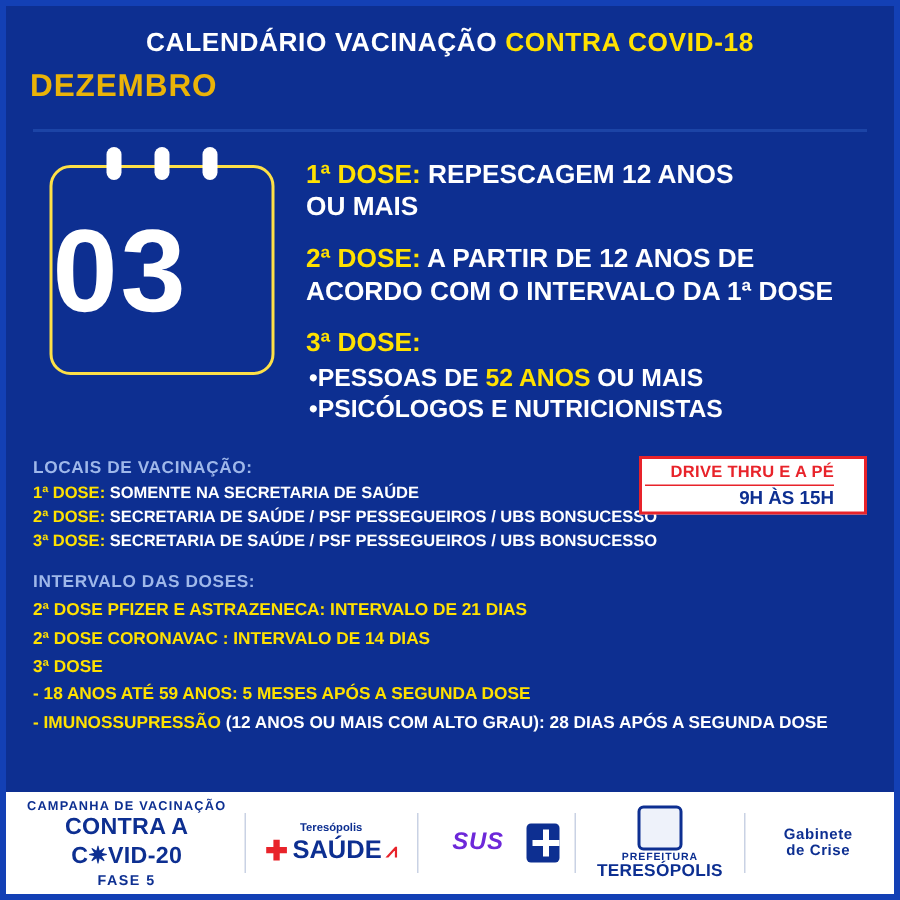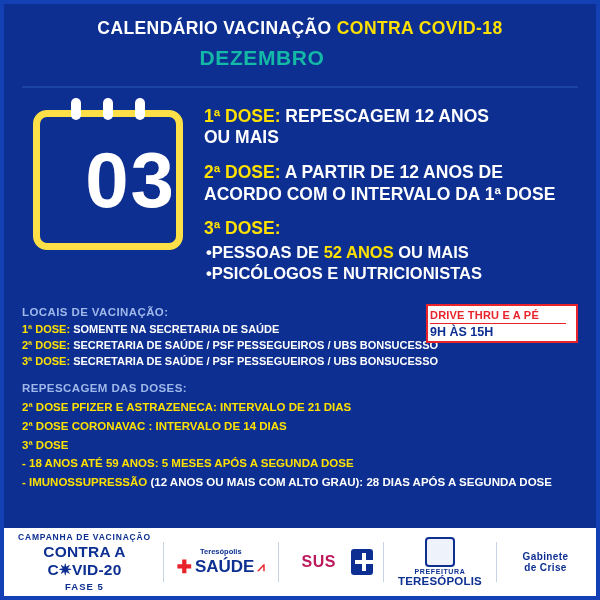--- a/index.html
+++ b/index.html
@@ -28,22 +28,22 @@
     letter-spacing: 0.4px;
     color: #ffffff;
     white-space: nowrap;
   }
   .header .line1 .hl { color: #ffe100; }
   .header .line2 {
     margin-top: 7px;
     font-size: 21px;
     font-weight: bold;
     letter-spacing: 0.6px;
-    color: #14b8a6;
-    text-align: center;
+    color: #eab308;
+    text-align: left;
     padding-right: 76px;
   }
   .hr-top {
     height: 2px;
     background: #2a55b8;
     margin: 10px 18px 0 18px;
     opacity: 0.55;
   }
 
   
@@ -70,26 +70,26 @@
     justify-content: space-evenly;
     padding: 0 16px;
   }
   .cal-rings span {
     display: block;
     width: 10px; height: 22px;
     border-radius: 5px;
     background: #ffffff;
   }
   .cal-body {
-    border: 7px solid #fde047;
+    border: 2px solid #fde047;
     border-radius: 14px;
     height: 140px;
     display: flex;
     align-items: center;
-    justify-content: flex-end;
+    justify-content: flex-start;
   }
   .cal-day {
     font-size: 78px;
     font-weight: bold;
     color: #ffffff;
     letter-spacing: 2px;
     line-height: 1;
   }
 
   .doses {
@@ -142,22 +142,22 @@
   }
   .loc-row .k { color: #ffe100; }
 
   .drive {
     position: absolute;
     right: 18px;
     top: 6px;
     width: 152px;
     background: #ffffff;
     border: 2px solid #e8232a;
-    text-align: left;
-    padding: 3px 10px 2px 2px;
+    text-align: right;
+    padding: 3px 20px 2px 2px;
   }
   .drive .d1 {
     font-size: 11px; font-weight: bold; color: #e8232a;
     letter-spacing: 0.2px;
   }
   .drive .d2 {
     font-size: 12.5px; font-weight: bold; color: #0d2f91;
     border-top: 1.5px solid #e8232a;
     margin-top: 2px; padding-top: 1px;
   }
@@ -185,20 +185,21 @@
 
   
   .footer {
     position: absolute;
     left: 0; right: 0; bottom: 0;
     height: 68px;
     background: #ffffff;
     display: flex;
     align-items: center;
     padding: 0 12px;
+    justify-content: flex-end;
   }
   .f-sep {
     width: 1px;
     height: 40px;
     background: #c9d2e4;
     margin: 0 10px;
   }
   .f-camp { text-align: center; width: 160px; }
   .f-camp .c1 {
     font-size: 8.5px; font-weight: bold; color: #0d2f91; letter-spacing: 0.8px;
@@ -213,21 +214,21 @@
   }
   .f-saude { text-align: center; width: 110px; }
   .f-saude .s0 { font-size: 7.5px; font-weight: bold; color: #0d2f91; }
   .f-saude .s1 {
     font-size: 17px; font-weight: bold; color: #0d2f91;
     display: flex; align-items: center; justify-content: center; gap: 3px;
   }
   .f-saude .plus { color: #e8232a; font-size: 18px; }
   .f-saude .wave { color: #e8232a; font-size: 13px; }
   .f-sus { text-align: center; width: 70px; }
-  .f-sus .u1 { font-size: 16px; font-weight: bold; color: #be185d; letter-spacing: 0.5px; }
+  .f-sus .u1 { font-size: 16px; font-weight: bold; color: #6d28d9; letter-spacing: 0.5px; font-style: italic; }
   .f-cross {
     width: 26px; height: 26px;
     background: #0d2f91;
     position: relative;
     border-radius: 3px;
     margin-left: 2px;
   }
   .f-cross::before, .f-cross::after {
     content: ""; position: absolute; background: #ffffff;
   }
@@ -300,21 +301,21 @@
     <div class="loc-row"><span class="k">1ª DOSE:</span><span>  SOMENTE NA SECRETARIA DE SAÚDE</span></div>
     <div class="loc-row"><span class="k">2ª DOSE:</span><span> SECRETARIA DE SAÚDE / PSF PESSEGUEIROS / UBS BONSUCESSO</span></div>
     <div class="loc-row"><span class="k">3ª DOSE:</span><span> SECRETARIA DE SAÚDE / PSF PESSEGUEIROS / UBS BONSUCESSO</span></div>
 
     <div class="drive">
       <div class="d1">DRIVE THRU E A PÉ</div>
       <div class="d2">9H ÀS 15H</div>
     </div>
 
     <div class="intervals">
-      <div class="sec-title">REPESCAGEM DAS DOSES:</div>
+      <div class="sec-title">INTERVALO DAS DOSES:</div>
       <div class="int-row">2ª DOSE PFIZER E ASTRAZENECA: INTERVALO DE 21 DIAS</div>
       <div class="int-row">2ª DOSE CORONAVAC : INTERVALO DE 14 DIAS</div>
       <div class="int-row">3ª DOSE</div>
       <div class="int-row">- 18 ANOS ATÉ 59 ANOS: 5 MESES APÓS A SEGUNDA DOSE</div>
       <div class="int-row"><span>- IMUNOSSUPRESSÃO</span><span class="w"> (12 ANOS OU MAIS COM ALTO GRAU): 28 DIAS APÓS A SEGUNDA DOSE</span></div>
     </div>
 
   </div>
 
   <div class="footer">

